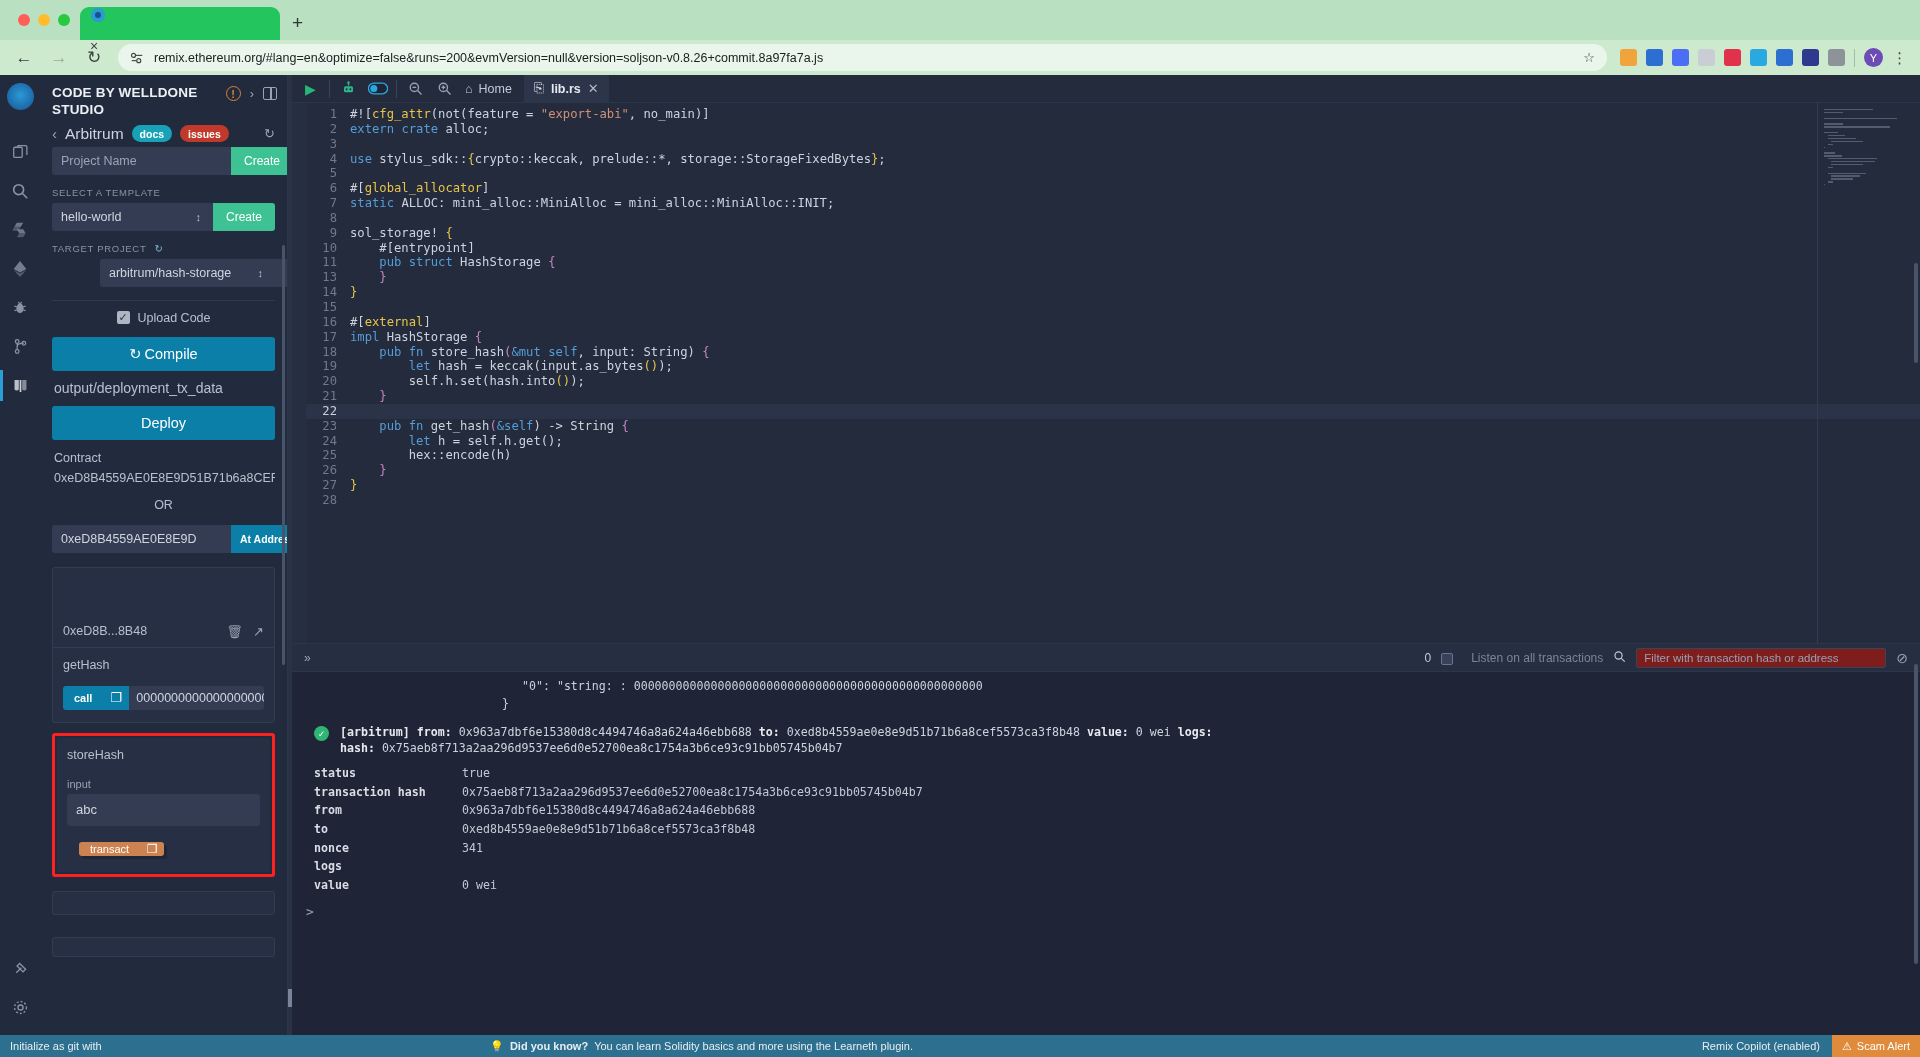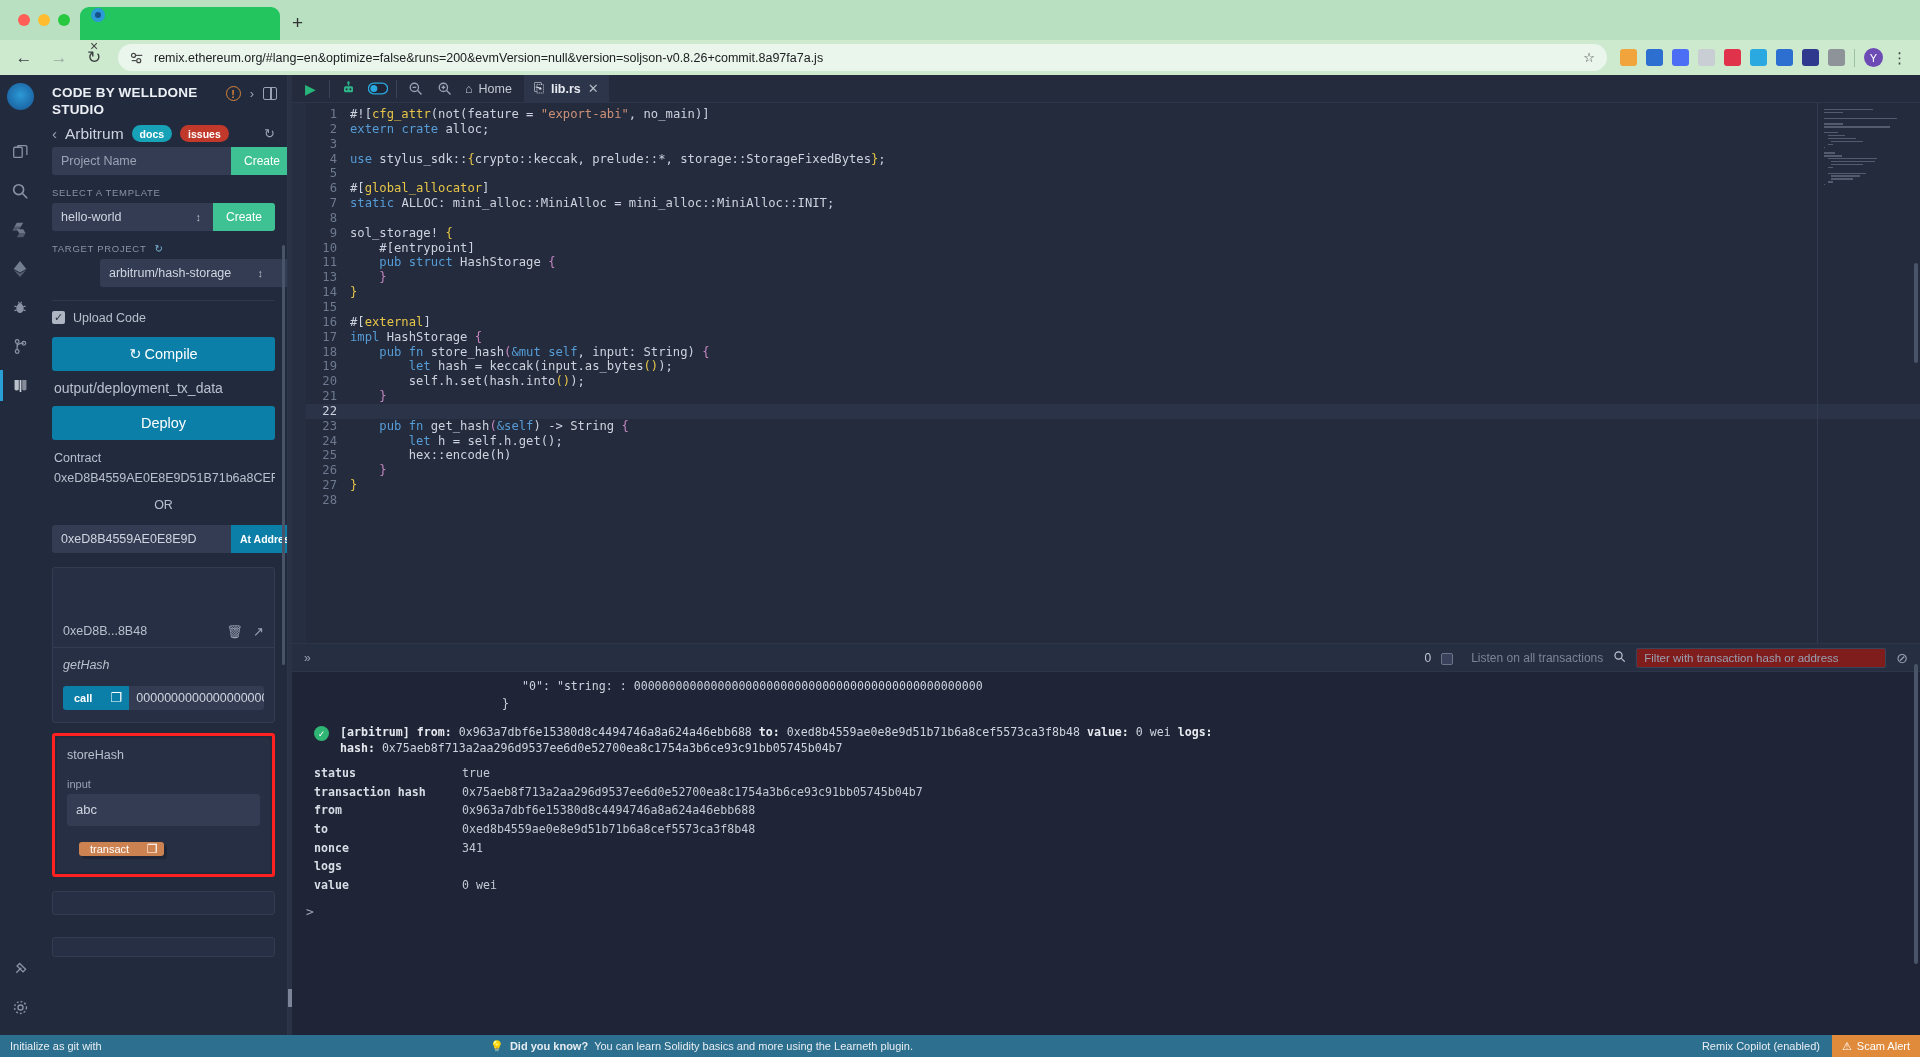--- a/index.html
+++ b/index.html
@@ -112,21 +112,21 @@
     content: "\2195"; position: absolute; right: 12px; top: 50%; transform: translateY(-50%);
     color: #b6bdc9; font-size: 11px; pointer-events: none;
   }
   .btn-create {
     background: #3fc293; color: #fff; border: none; font-size: 12px; padding: 0 13px;
     border-radius: 0 3px 3px 0; cursor: pointer; height: 28px;
   }
 
   .hr { height: 1px; background: #2f394e; margin: 13px 0 10px 0; }
 
-  .chk-row { display: flex; align-items: center; gap: 8px; margin: 6px 0 12px 0; }
+  .chk-row { display: flex; align-items: center; gap: 8px; margin: 6px 0 12px 0; justify-content: center; }
   .chk { width: 13px; height: 13px; background: #aeb6c4; border-radius: 2px; position: relative; cursor: pointer; }
   .chk::after { content: "\2713"; position: absolute; inset: 0; color: #2b3244; font-size: 11px;
                 display: flex; align-items: center; justify-content: center; }
   .chk-lbl { font-size: 12.5px; color: #b9c0cd; }
 
   .btn-blue {
     width: 100%; background: #0b7fa8; color: #fff; border: none; border-radius: 3px;
     font-size: 14.5px; padding: 9px 0; cursor: pointer; display: flex; align-items: center;
     justify-content: center; gap: 3px; font-family: "Liberation Sans", sans-serif;
   }
@@ -139,21 +139,21 @@
     background: #0b7fa8; color: #fff; border: none; font-size: 10.5px; font-weight: bold;
     padding: 0 9px; border-radius: 0 3px 3px 0; cursor: pointer; white-space: nowrap; height: 28px;
   }
 
   .inst-card { border: 1px solid #333c52; border-radius: 3px; margin-top: 14px; background: #262f44; }
   .inst-head {
     display: flex; align-items: center; padding: 8px 10px; border-bottom: 1px solid #333c52; margin-top: 48px;
   }
   .inst-addr { font-size: 12.5px; color: #b9c0cd; flex: 1; }
   .inst-ico { color: #9aa3b5; font-size: 13px; margin-left: 10px; cursor: pointer; }
-  .fn-name { font-size: 12.5px; color: #b9c0cd; padding: 10px 10px 14px 10px; font-style: italic; }
+  .fn-name { font-size: 12.5px; color: #b9c0cd; padding: 10px 10px 14px 10px; }
   .call-row { display: flex; align-items: stretch; padding: 0 10px 12px 10px; }
   .btn-call {
     background: #0b7fa8; color: #fff; border: none; font-size: 11px; font-weight: bold;
     padding: 0 11px; border-radius: 3px 0 0 3px; cursor: pointer; display: flex; align-items: center;
   }
   .copy-sq {
     background: #0b7fa8; border: none; color: #fff; width: 26px; border-radius: 0;
     display: flex; align-items: center; justify-content: center; cursor: pointer; font-size: 13px;
   }
   .call-out {

